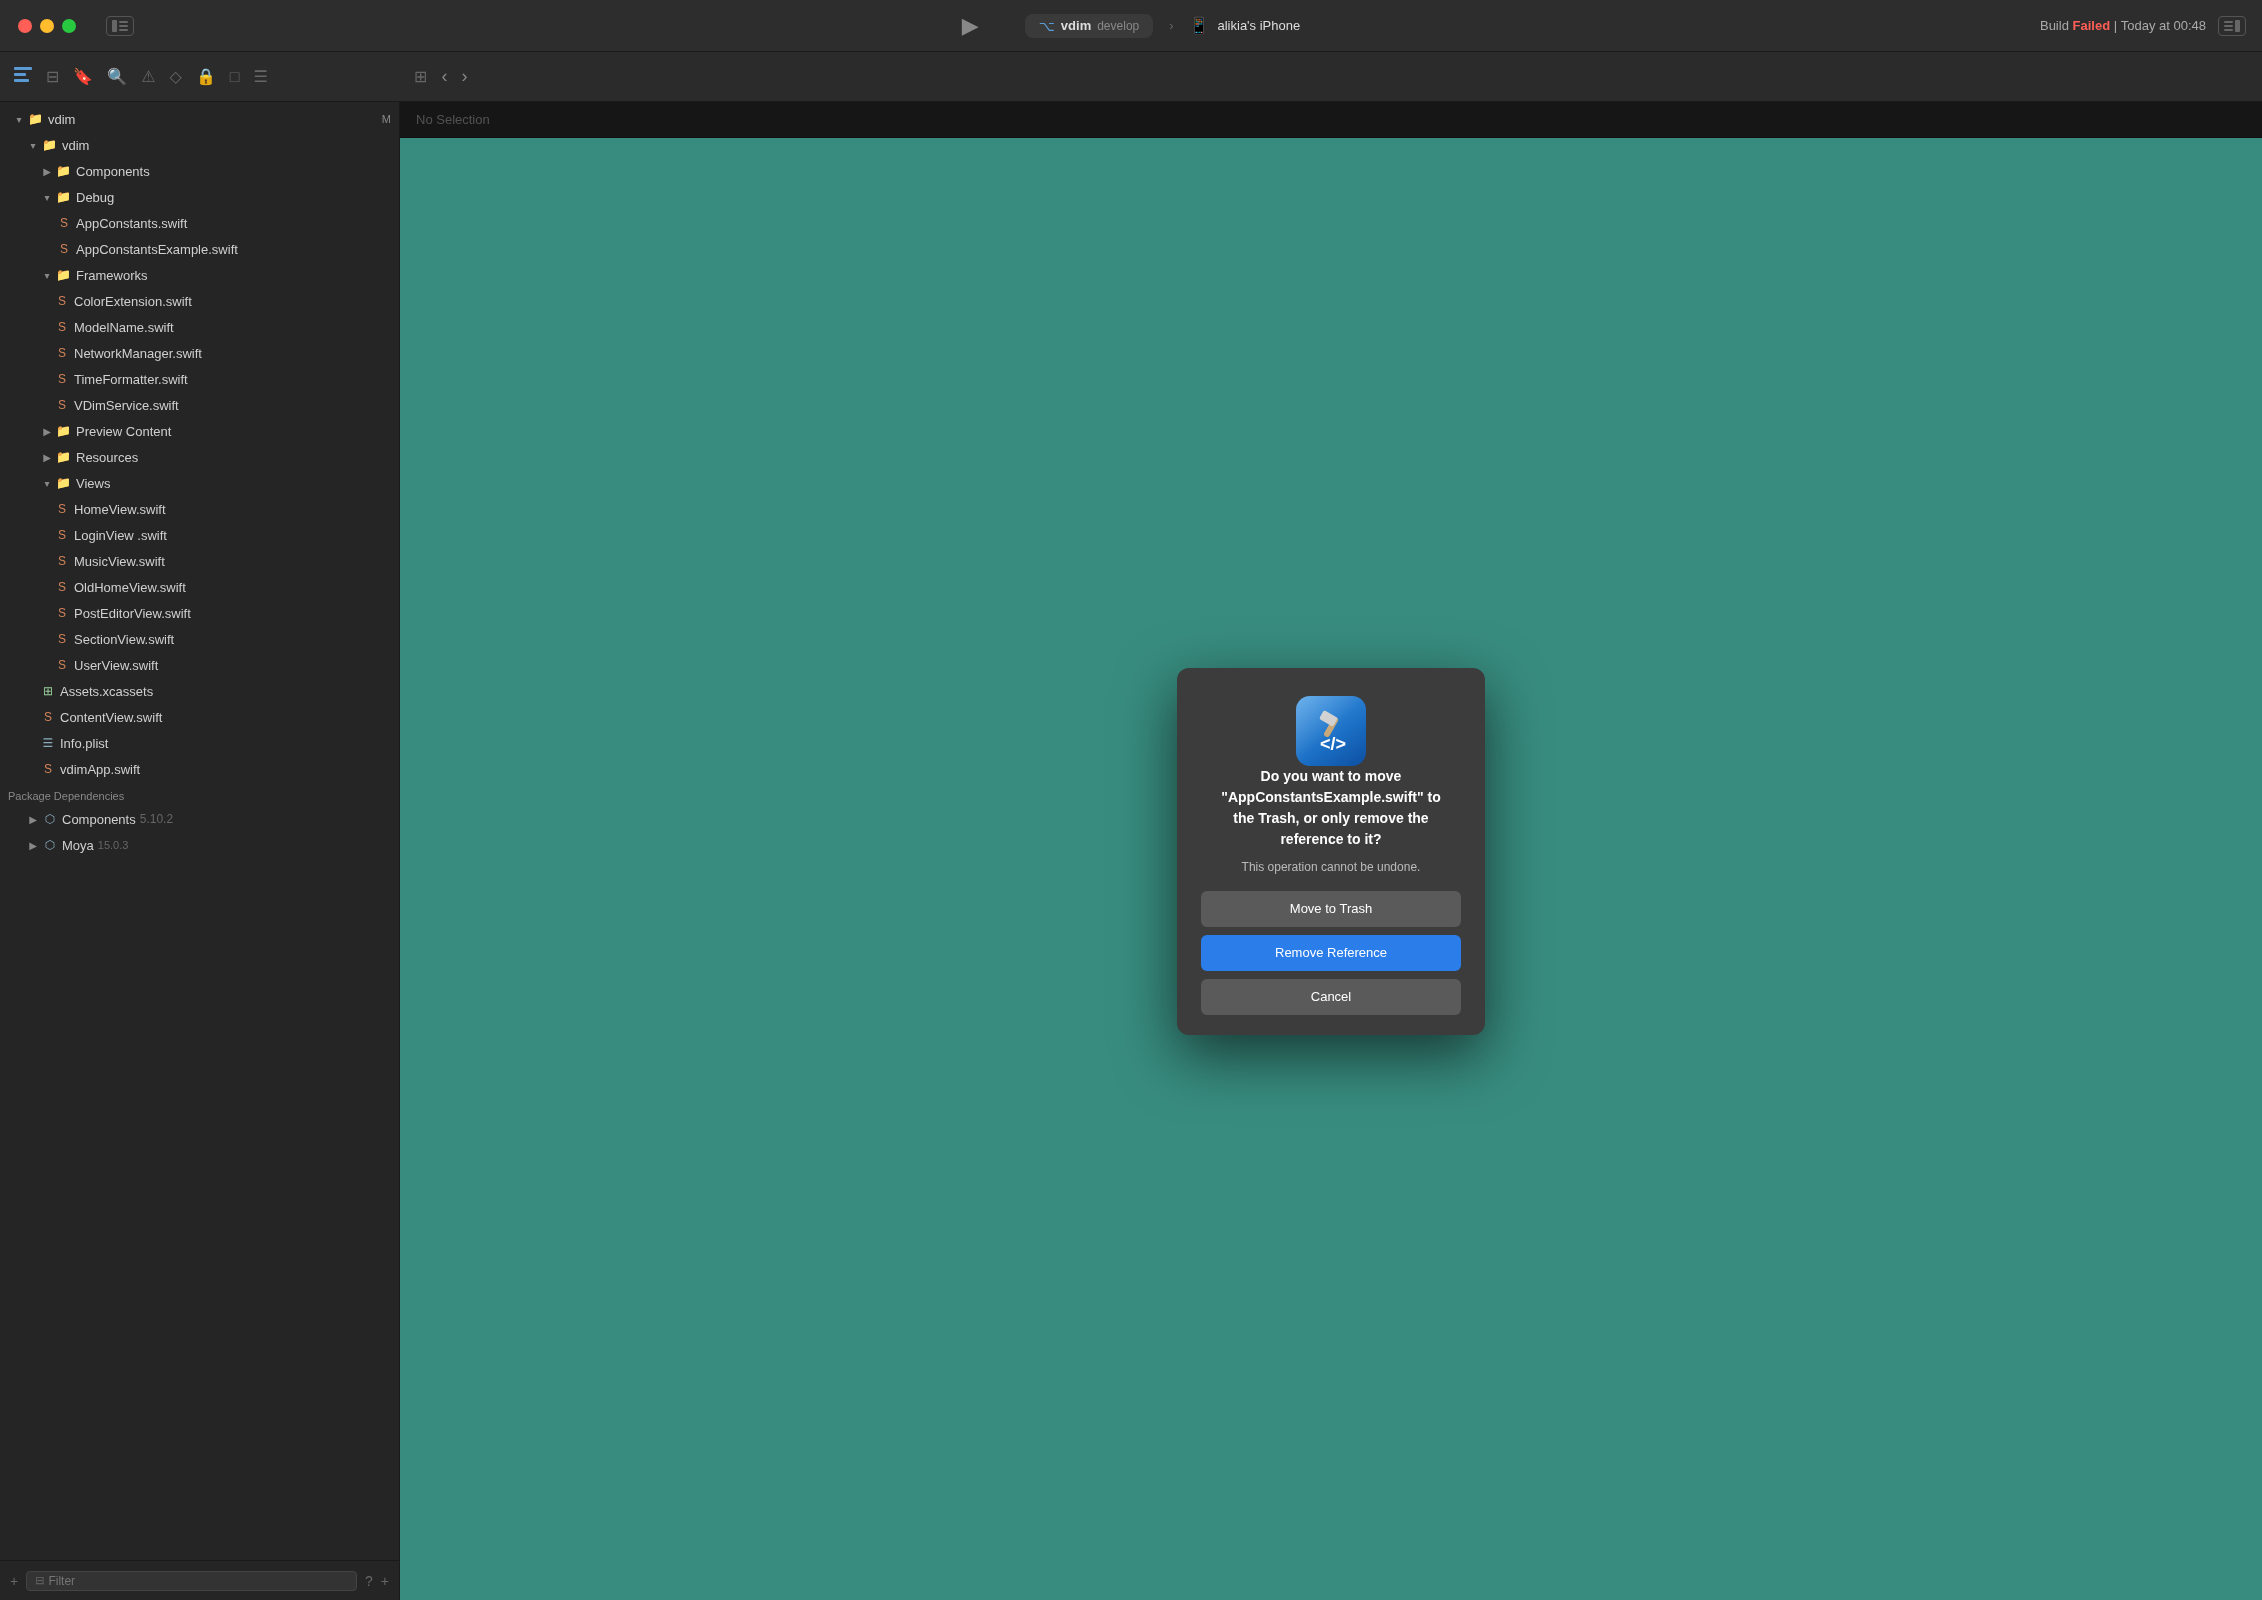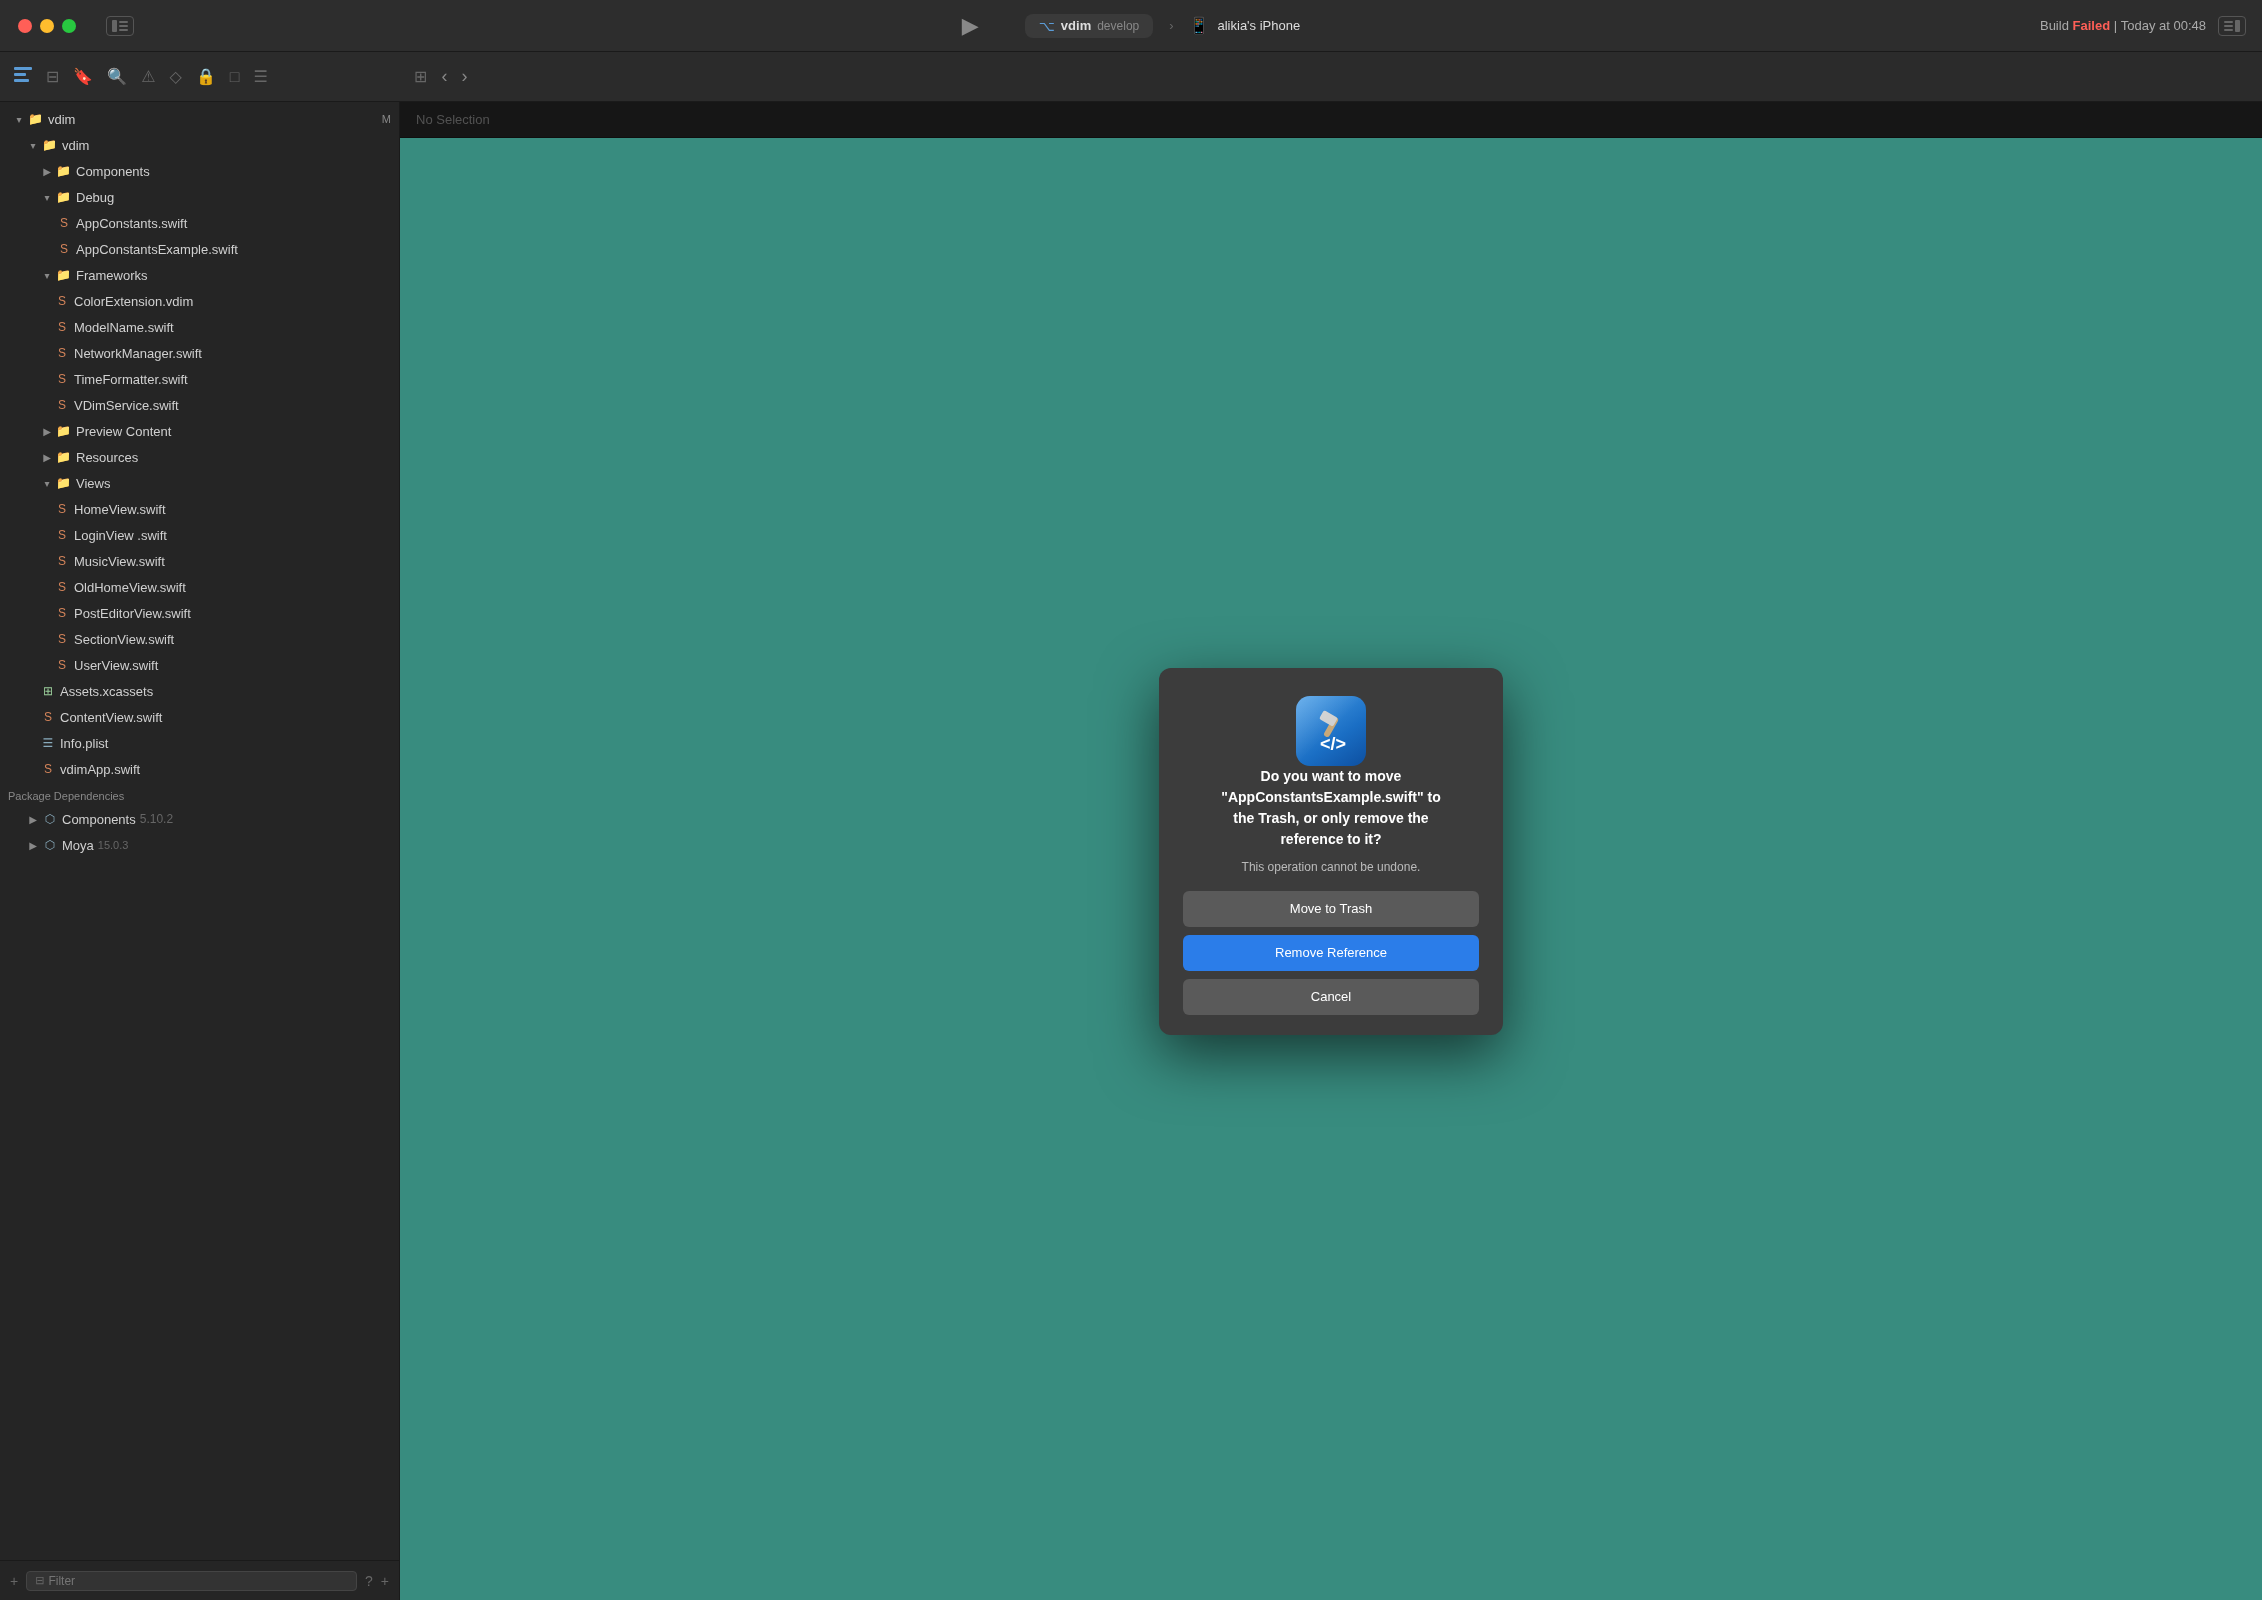--- a/index.html
+++ b/index.html
@@ -278,21 +278,21 @@
     .dialog-overlay {
       position: absolute;
       top: 0; left: 0; right: 0; bottom: 0;
       background: rgba(0,0,0,0.4);
       display: flex;
       align-items: center;
       justify-content: center;
       z-index: 100;
     }
     .dialog {
-      width: 344px;
+      width: 308px;
       background: #3c3c3c;
       border-radius: 12px;
       padding: 28px 24px 20px;
       display: flex;
       flex-direction: column;
       align-items: center;
       box-shadow: 0 20px 60px rgba(0,0,0,0.6);
     }
     
     .xcode-icon-bg {
@@ -487,21 +487,21 @@
       <div class="tree-item">
         <span class="indent" style="width:32px"></span>
         <span class="arrow">▾</span>
         <span class="file-icon folder-icon">📁</span>
         <span>Frameworks</span>
       </div>
 
       <div class="tree-item">
         <span class="indent" style="width:46px"></span>
         <span class="file-icon swift-icon">S</span>
-        <span>ColorExtension.vdim</span>
+        <span>ColorExtension.swift</span>
       </div>
 
       <div class="tree-item">
         <span class="indent" style="width:46px"></span>
         <span class="file-icon swift-icon">S</span>
         <span>ModelName.swift</span>
       </div>
 
       <div class="tree-item">
         <span class="indent" style="width:46px"></span>

